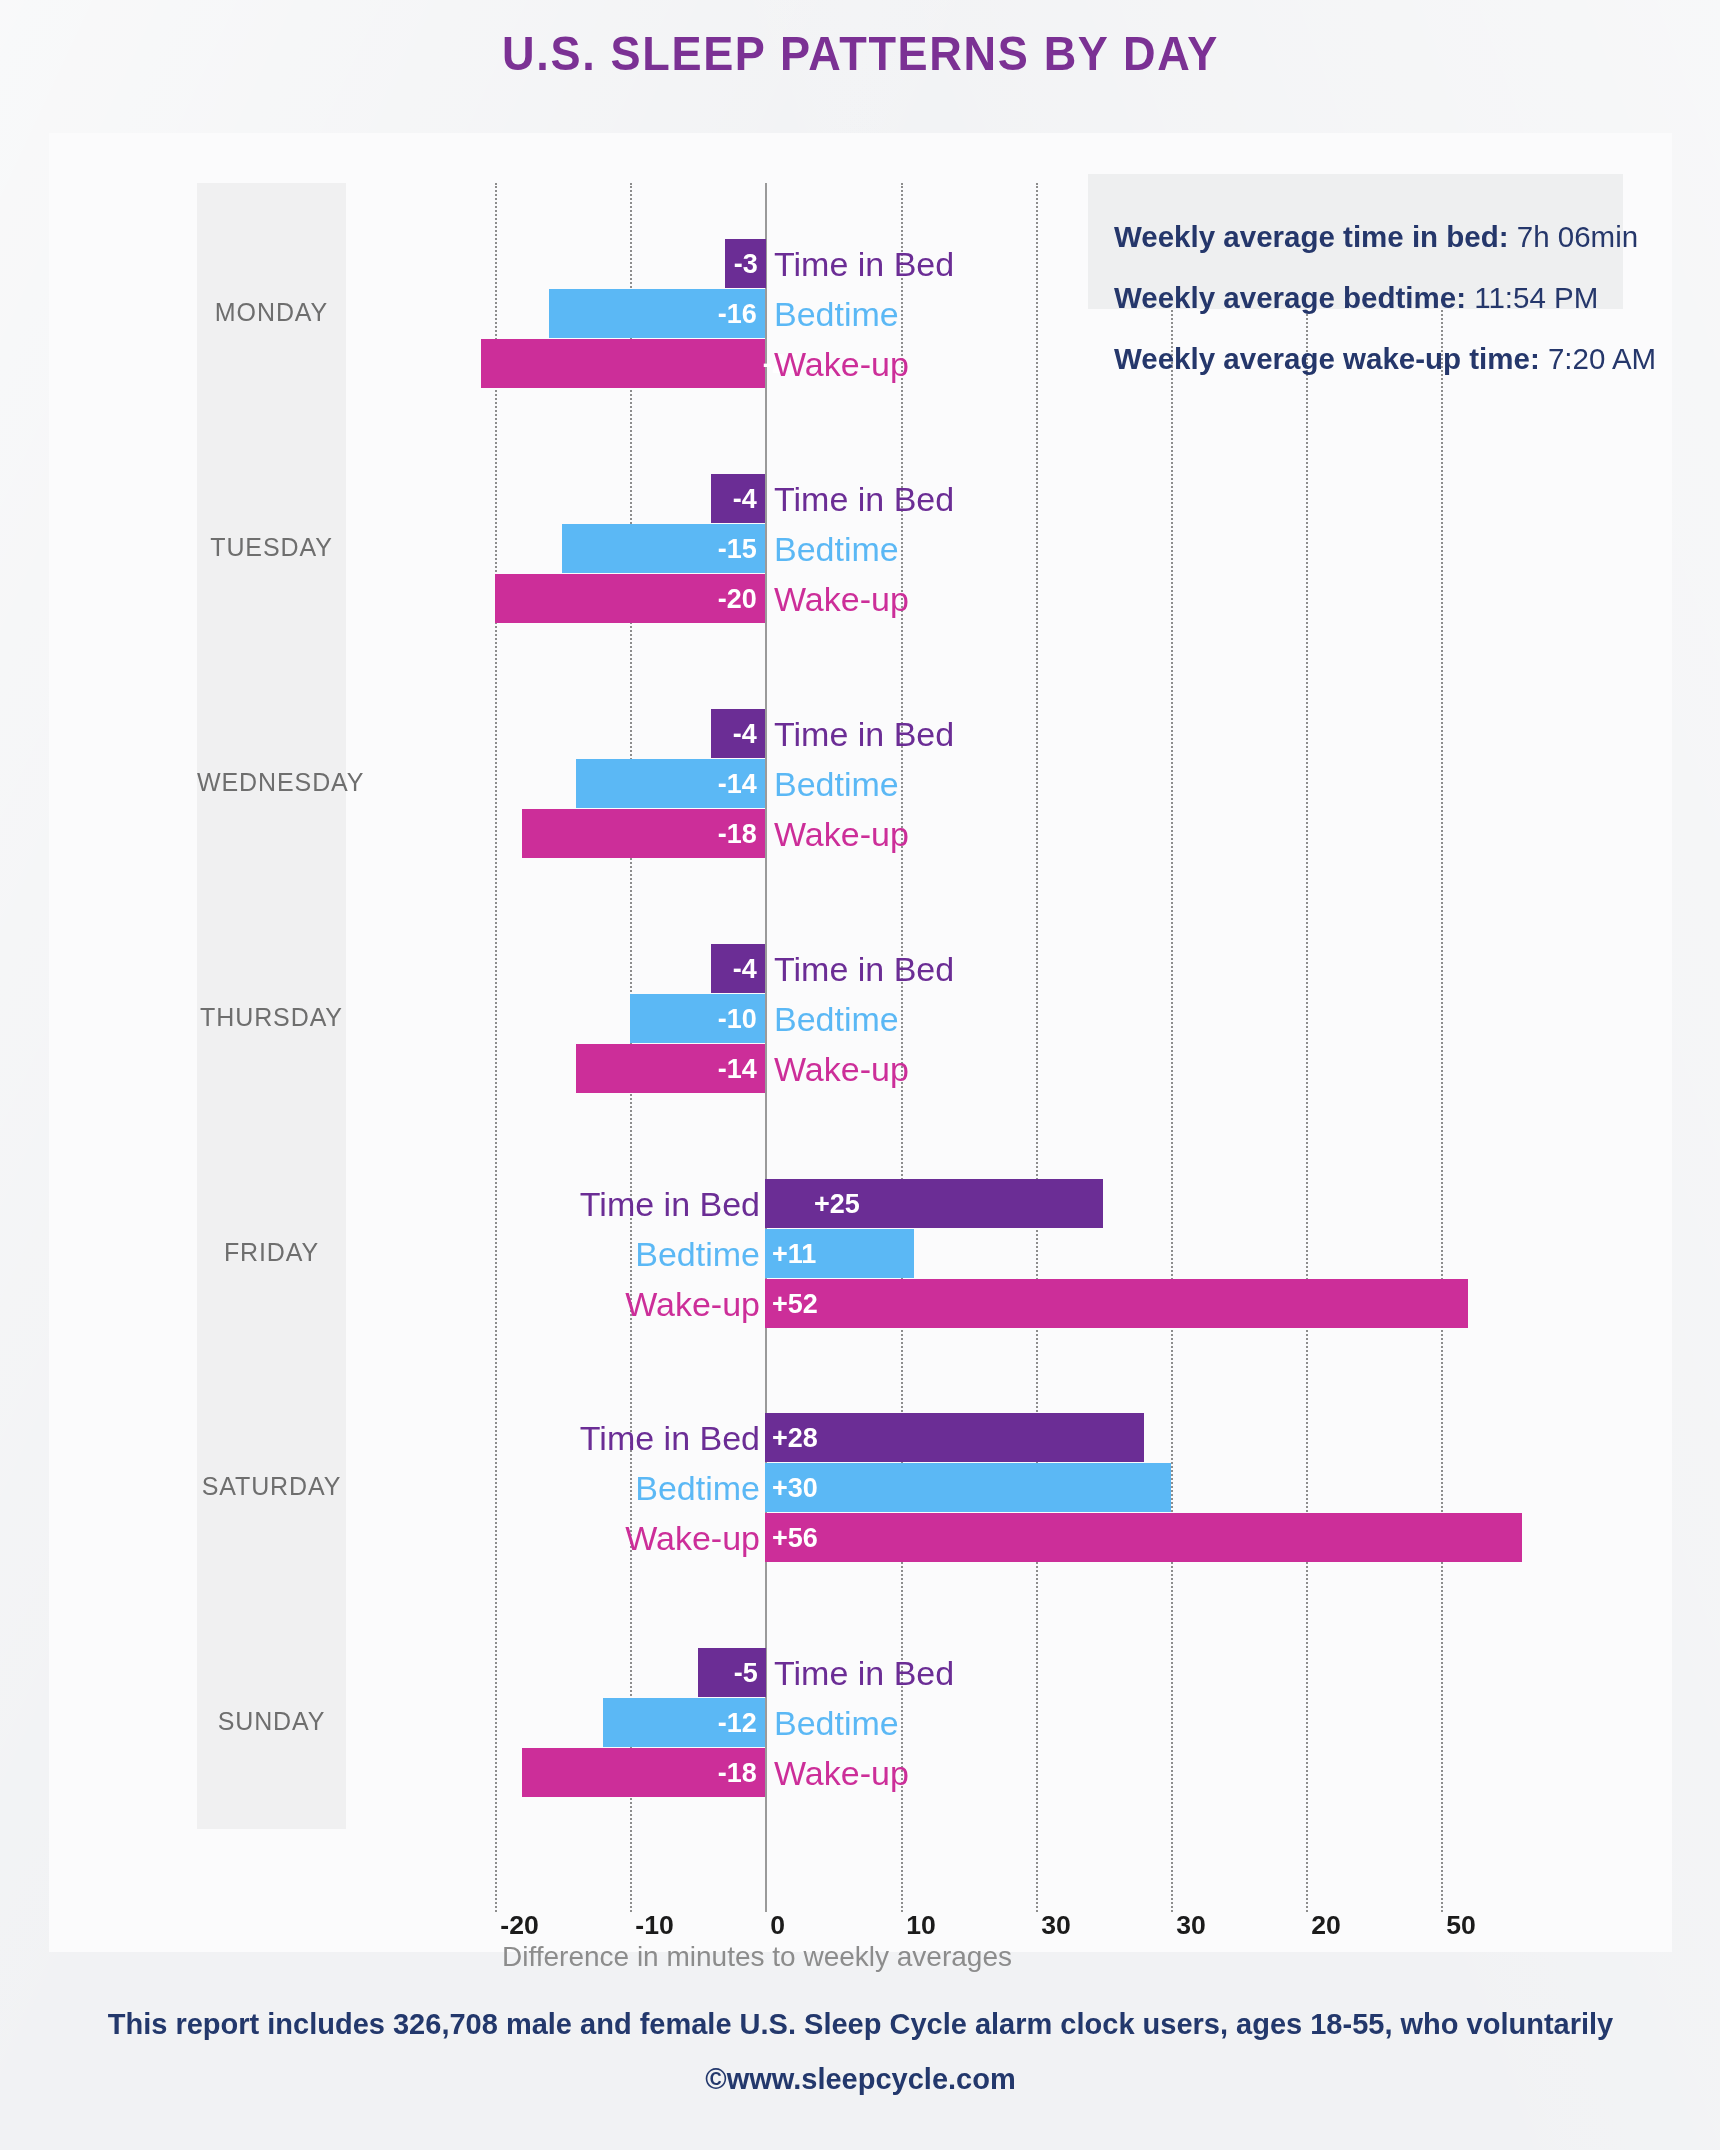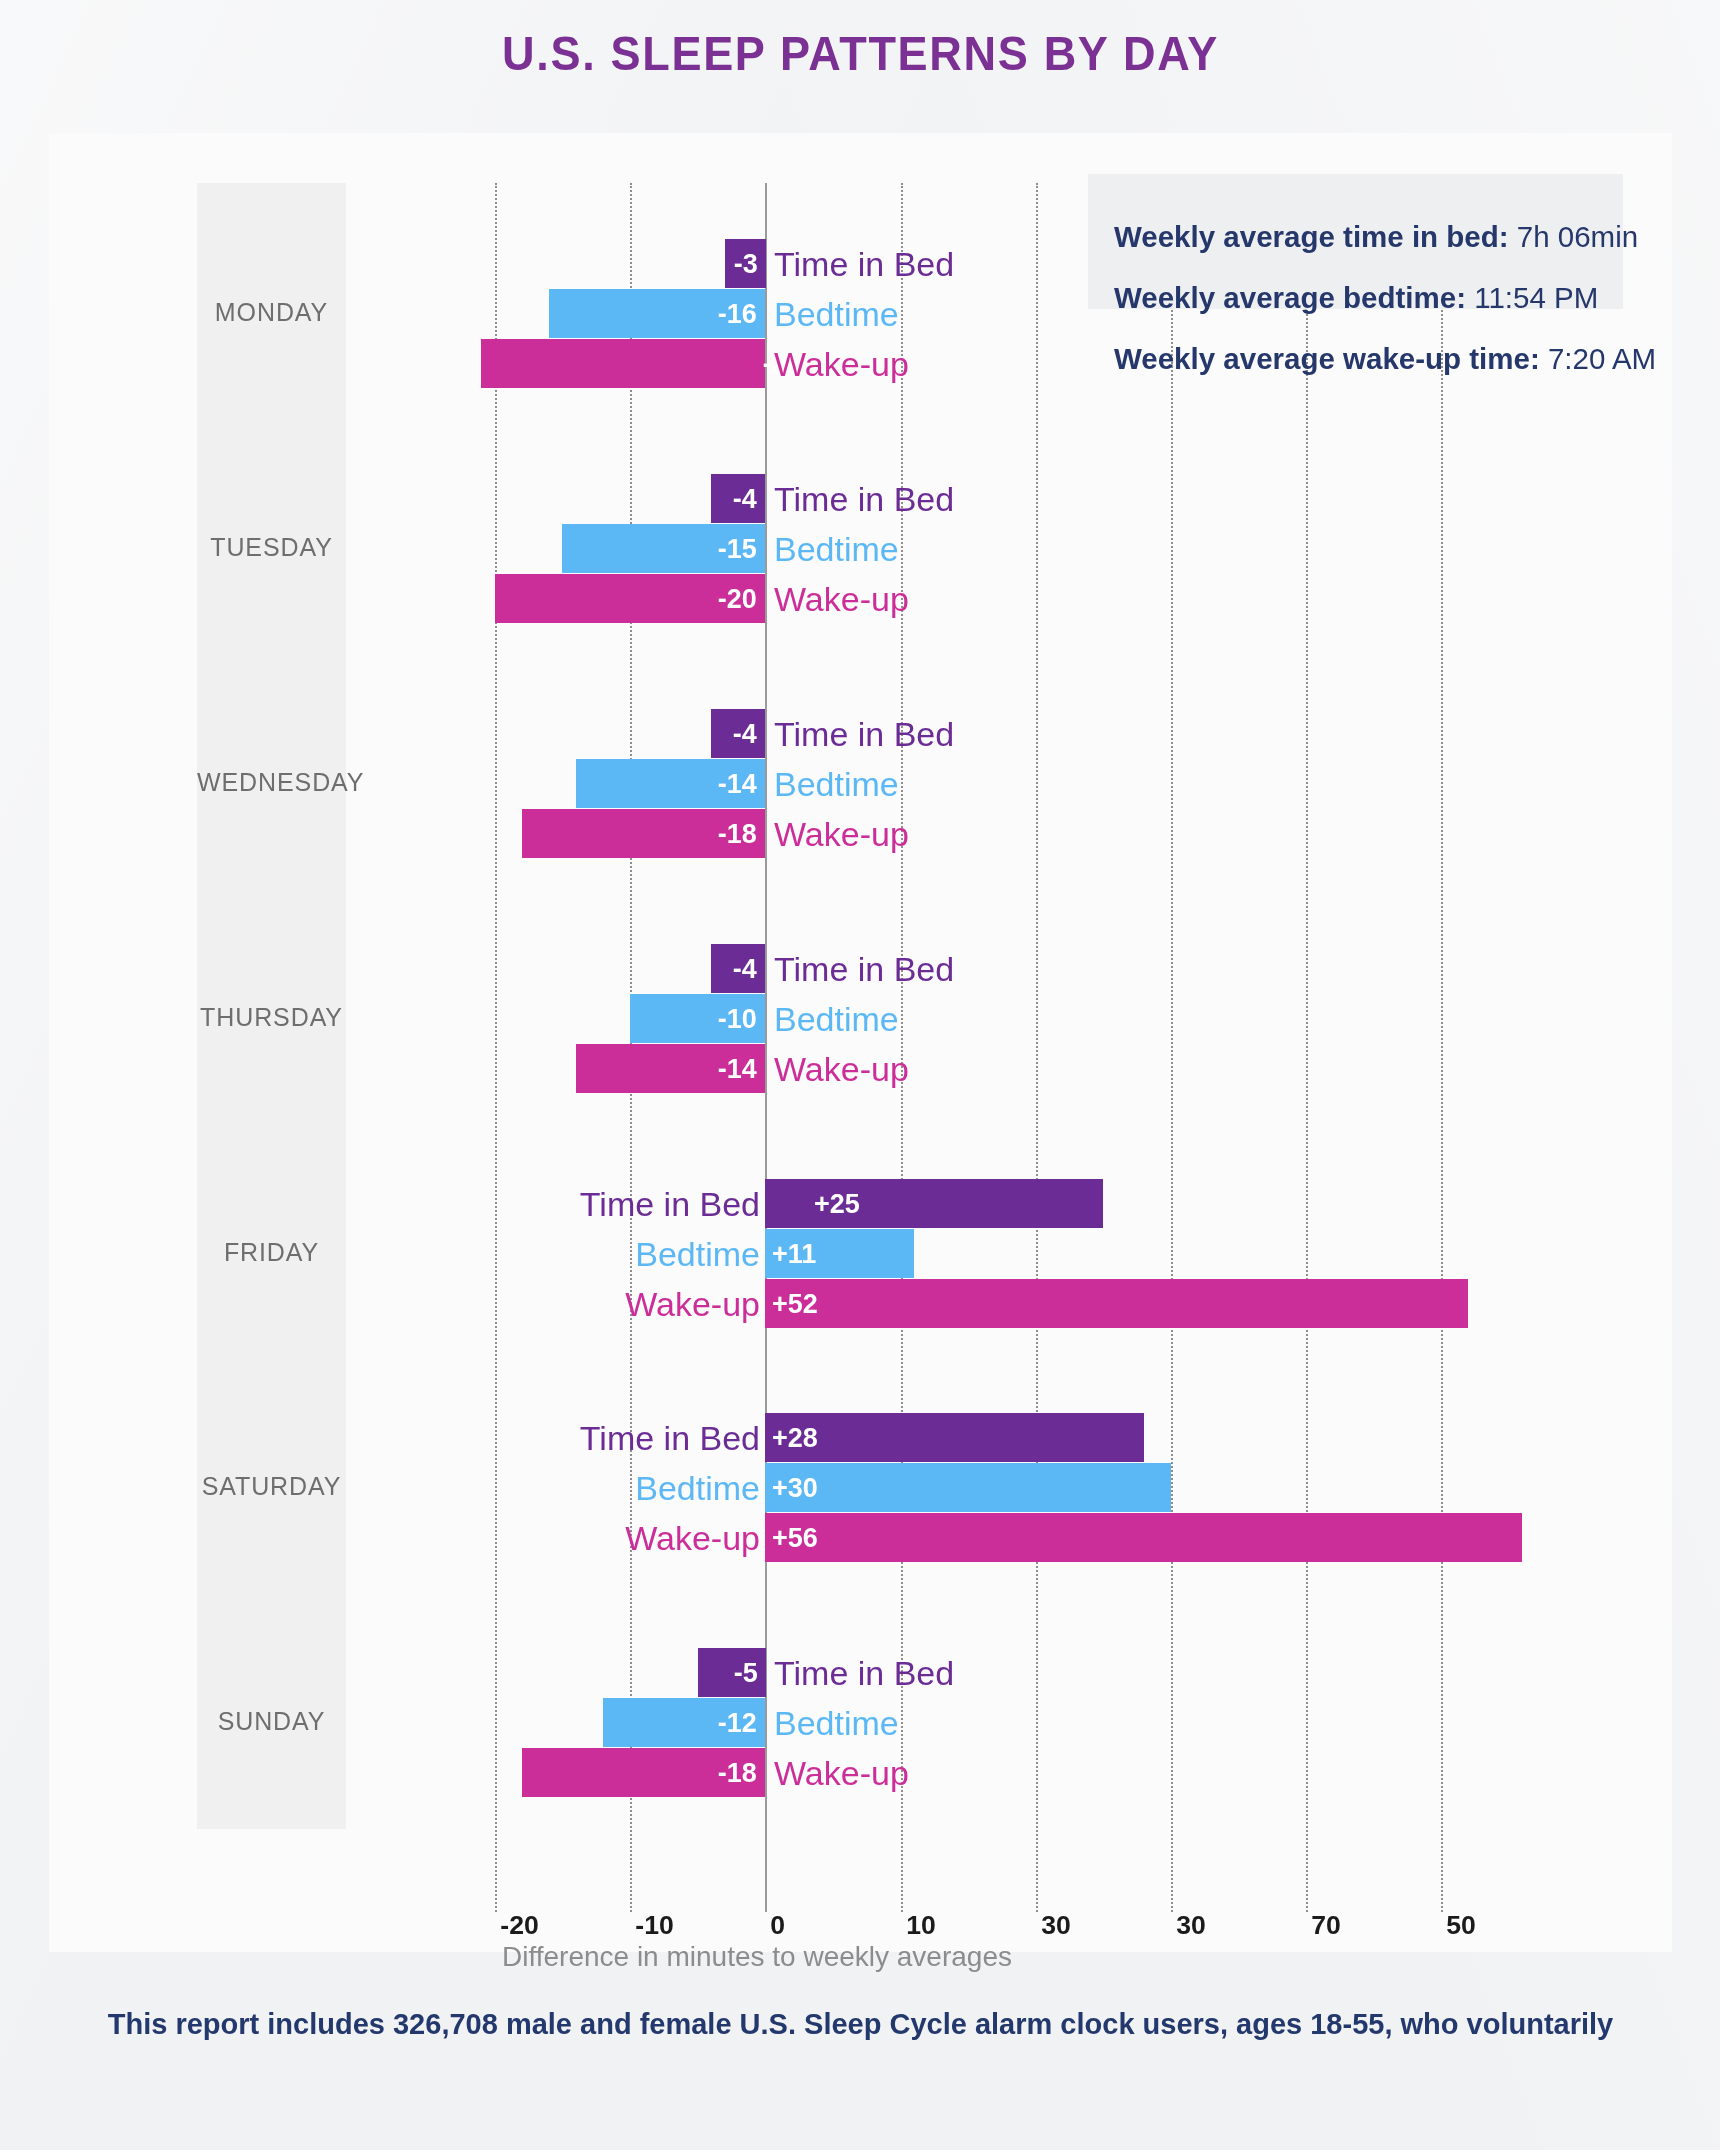--- a/index.html
+++ b/index.html
@@ -182,21 +182,21 @@
         <div class="tick" style="left: 581px;">-10</div>
         <div class="gridline zero" style="left: 716px;"></div>
         <div class="tick" style="left: 716px;">0</div>
         <div class="gridline" style="left: 852px;"></div>
         <div class="tick" style="left: 852px;">10</div>
         <div class="gridline" style="left: 987px;"></div>
         <div class="tick" style="left: 987px;">30</div>
         <div class="gridline" style="left: 1122px;"></div>
         <div class="tick" style="left: 1122px;">30</div>
         <div class="gridline" style="left: 1257px;"></div>
-        <div class="tick" style="left: 1257px;">70</div>
+        <div class="tick" style="left: 1257px;">20</div>
         <div class="gridline" style="left: 1392px;"></div>
         <div class="tick" style="left: 1392px;">50</div>
         <div class="daygroup" style="top: 106px; height: 149px;">
           <div class="dayname" style="top: 59px;">MONDAY</div>
           <div class="barrow" style="top: 0px;">
             <div class="bar" style="left: 676px; width: 41px; background: rgb(107, 45, 149);"></div>
             <div class="barval" style="left: 676px; width: 41px; text-align: right; padding-right: 8.3px;">-3</div>
             <div class="catlabel" style="color: rgb(107, 45, 149); left: 725px;">Time in Bed</div>
           </div>
           <div class="barrow" style="top: 50px;">
@@ -332,16 +332,17 @@
       </div>
     </div>
 
     <div id="xlabel-holder"></div>
   </div>
 
   <div id="xlabel-wrap">Difference in minutes to weekly averages</div>
 
   <div id="footer">
     <div>This report includes 326,708 male and female U.S. Sleep Cycle alarm clock users, ages 18-55, who voluntarily</div>
+    <div class="line3">©www.sleepcycle.com</div>
   </div>
 
 </div>
 
 
 </body></html>

